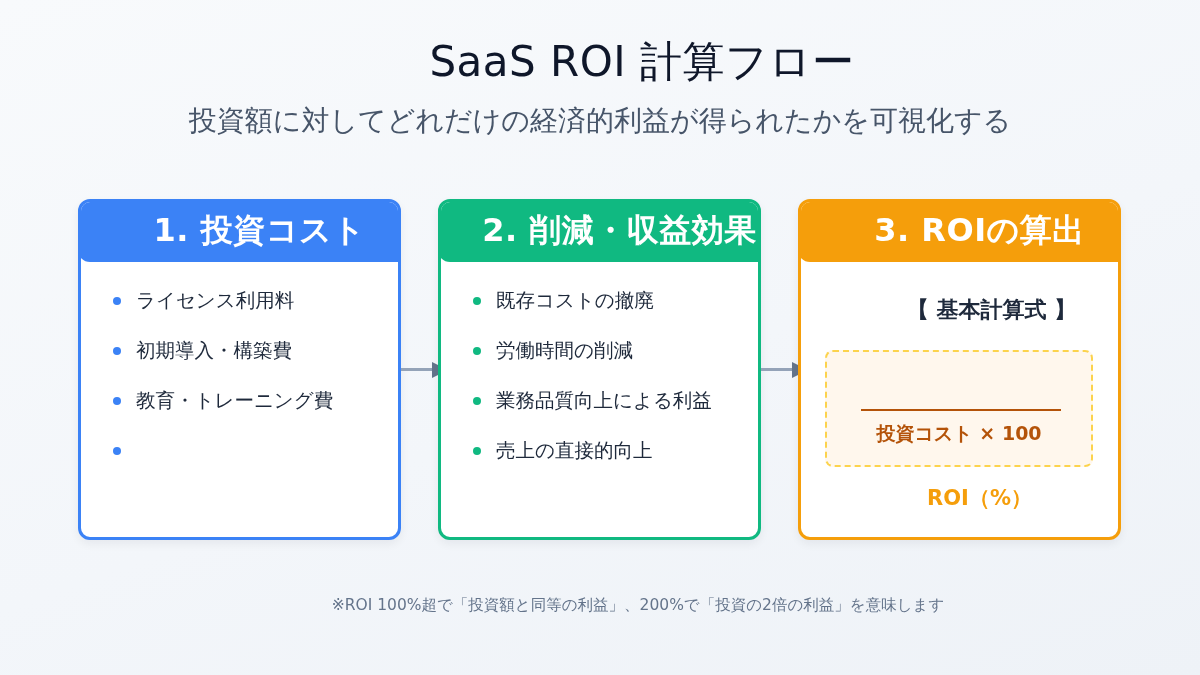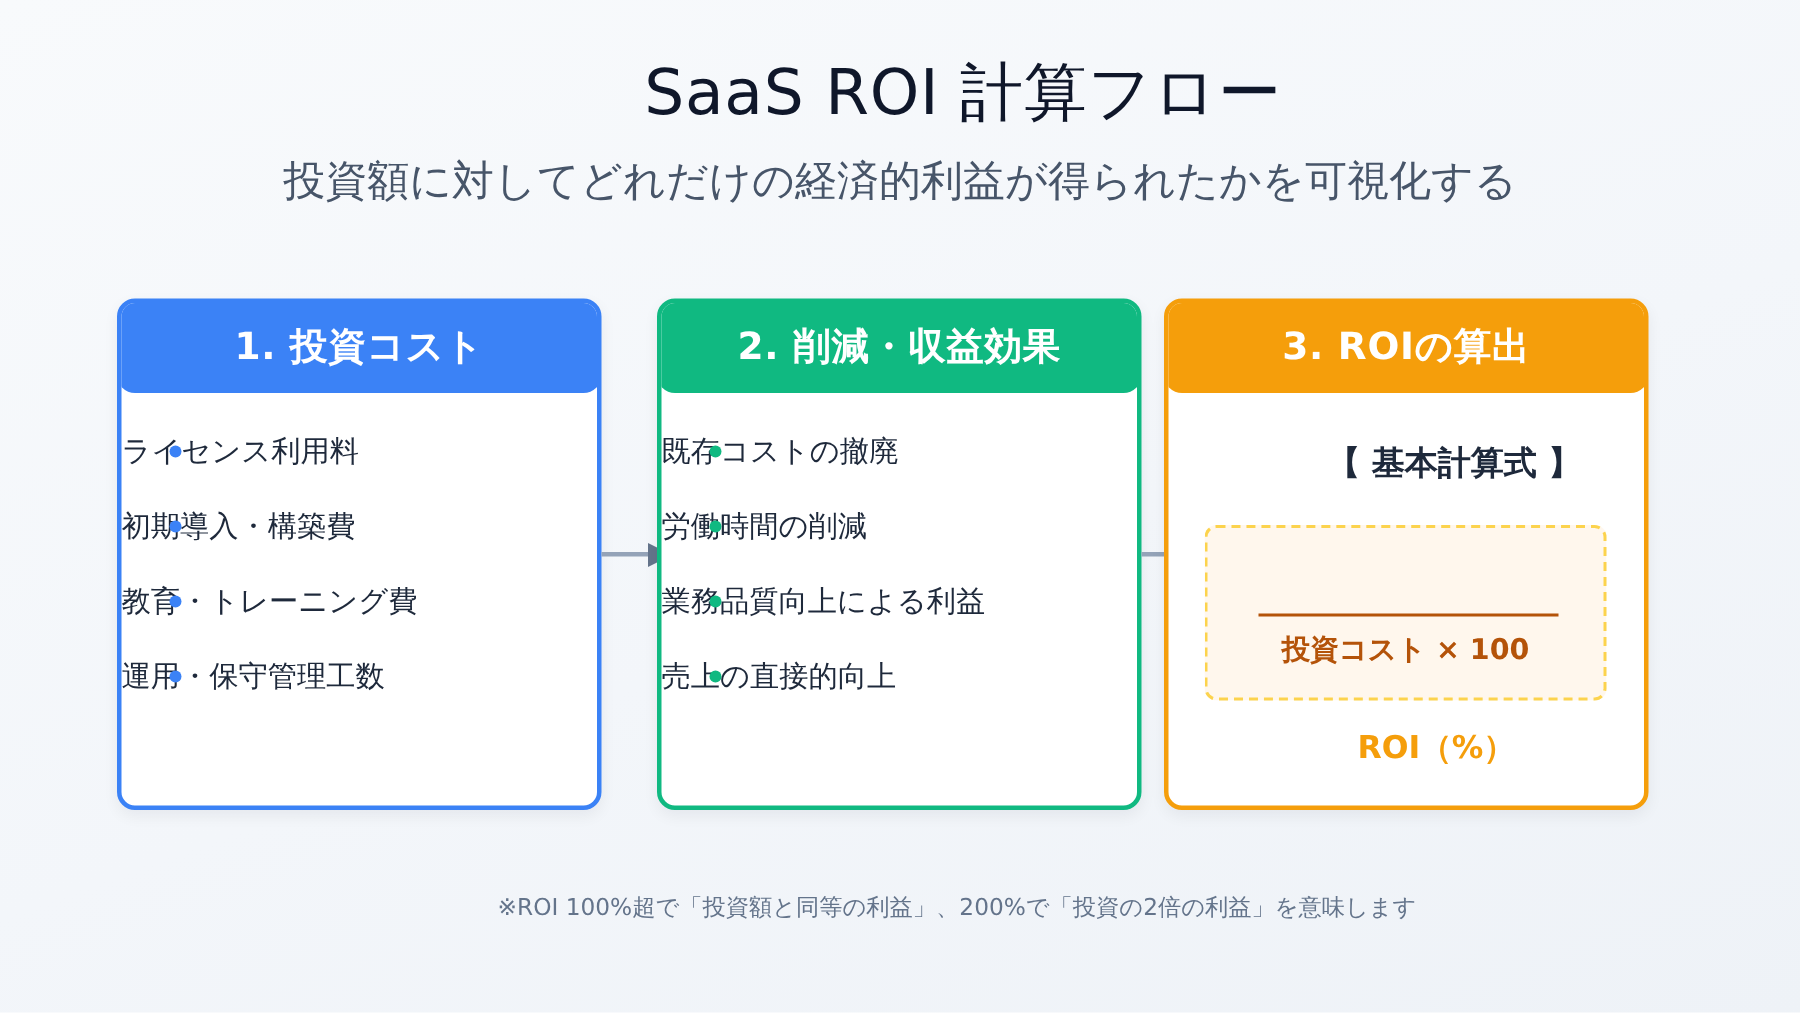--- a/index.html
+++ b/index.html
@@ -42,47 +42,49 @@
       width: 317px;
       height: 335px;
       background: #ffffff;
       border: 3px solid;
       border-radius: 12px;
       box-shadow: 0 4px 10px rgba(15, 23, 42, 0.06);
       overflow: hidden;
     }
     .card.c1 { left: 78px; border-color: #3b82f6; }
     .card.c2 { left: 438px; border-color: #10b981; }
-    .card.c3 { left: 776px; border-color: #f59e0b; }
+    .card.c3 { left: 798px; border-color: #f59e0b; }
     .card-header {
       position: absolute;
       left: -3px; top: -3px;
       width: 323px;
       height: 63px;
       border-radius: 12px 12px 12px 12px;
       color: #ffffff;
-      font-size: 25px;
+      font-size: 32px;
       font-weight: bold;
       text-align: center;
       line-height: 63px;
       letter-spacing: 0.5px;
+      padding-left: 20px;
     }
     .c1 .card-header { background: #3b82f6; }
     .c2 .card-header { background: #10b981; }
     .c3 .card-header { background: #f59e0b; }
     .list {
       position: absolute;
       left: 0; top: 82px;
       margin: 0; padding: 0;
       list-style: none;
     }
     .list li {
       position: relative;
       height: 50px;
       line-height: 34px;
+      padding-left: 55px;
       font-size: 19.5px;
       color: #1e293b;
       white-space: nowrap;
     }
     .bullet {
       position: absolute;
       left: 32px;
       top: 13px;
       width: 8px;
       height: 8px;
@@ -200,21 +202,20 @@
     <li>
       <span class="bullet"></span>
       <span>初期導入・構築費</span>
     </li>
     <li>
       <span class="bullet"></span>
       <span>教育・トレーニング費</span>
     </li>
     <li>
       <span class="bullet"></span>
-      <span>運用・保守管理工数</span>
     </li>
   </ul>
 </div>
 
 <div class="arrow a1">
   <div class="shaft"></div>
   <div class="head"></div>
 </div>
 
 <div class="card c2">

